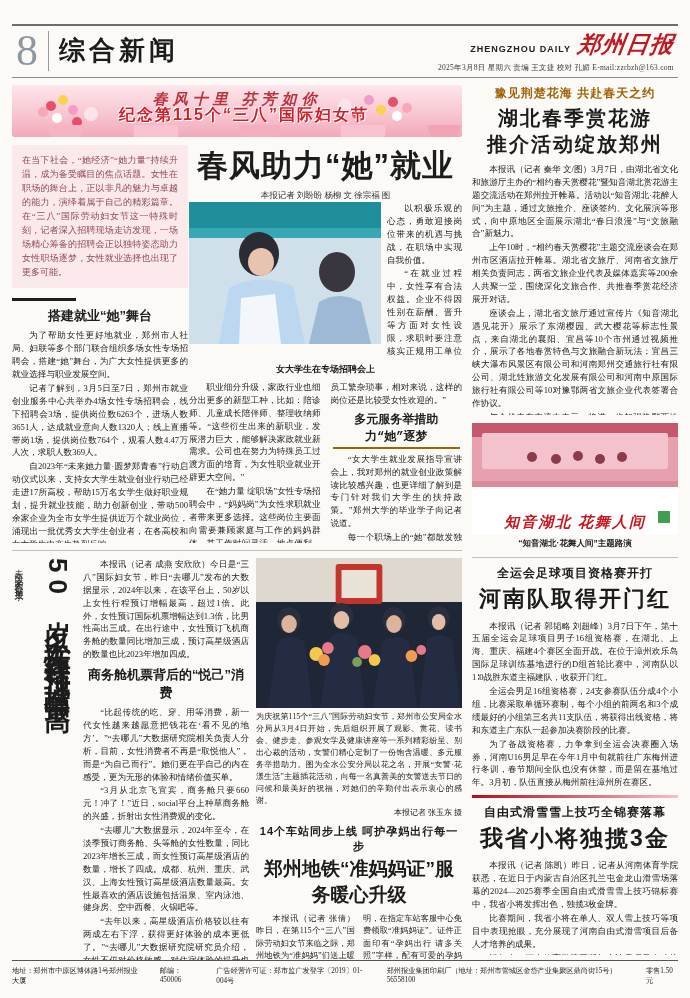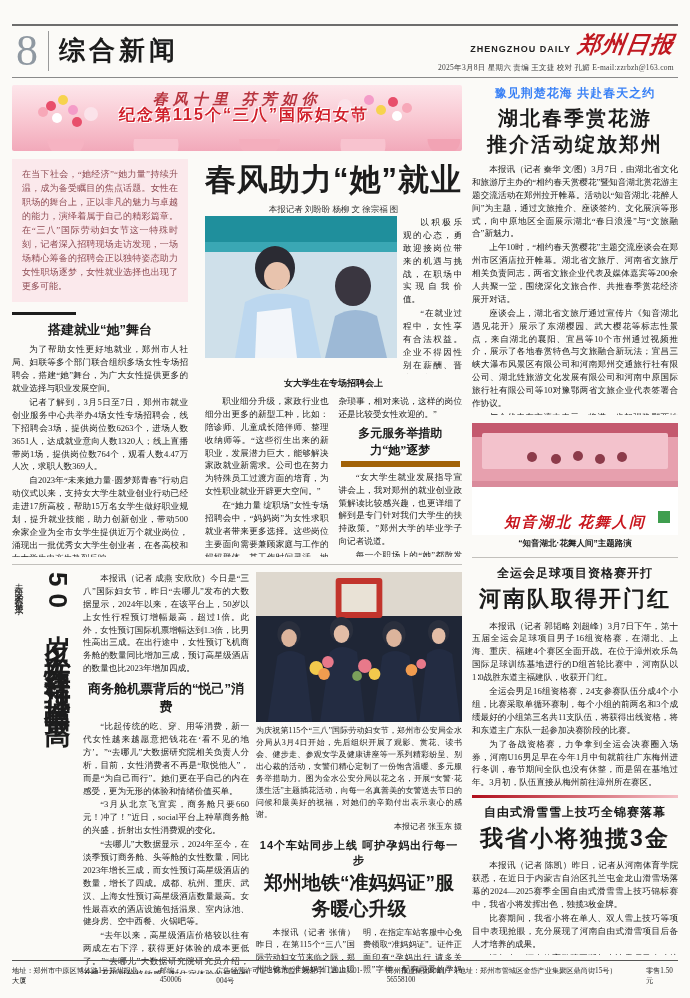--- a/index.html
+++ b/index.html
@@ -15,73 +15,73 @@
   .mh-right{text-align:right;}
   .logo-row{display:flex;align-items:baseline;justify-content:flex-end;gap:7px;}
   .paper-en{font-size:9px;font-weight:700;letter-spacing:1px;color:#222;font-family:"Liberation Sans",sans-serif;}
   .paper-cn{font-size:23px;font-weight:900;color:#c01820;font-style:italic;transform:skewX(-8deg);letter-spacing:1px;}
   .dateline{font-size:7.5px;color:#3a3a3a;margin-top:3px;letter-spacing:.3px;}
   
   .content{display:flex;gap:10px;margin-top:7px;}
   .col-left{width:450px;flex:none;}
   .col-right{width:206px;flex:none;}
   
-  .banner{height:66px;position:relative;overflow:hidden;border-radius:2px;
+  .banner{height:52px;position:relative;overflow:hidden;border-radius:2px;
           background:linear-gradient(180deg,#fde6eb 0%,#f9c9d3 50%,#f2a9ba 100%);}
   .cloud{position:absolute;bottom:-14px;left:0;right:0;height:26px;background:
      radial-gradient(circle at 12% 0,#f6b3c2 18px,transparent 19px),
      radial-gradient(circle at 32% 6px,#f8c3cf 22px,transparent 23px),
      radial-gradient(circle at 55% 0,#f4aebd 20px,transparent 21px),
      radial-gradient(circle at 78% 6px,#f8c3cf 22px,transparent 23px),
      radial-gradient(circle at 96% 0,#f2a3b4 16px,transparent 17px);}
   .flowers{position:absolute;width:10px;height:10px;border-radius:50%;background:#e84f6b;}
   .fl-l{left:34px;top:16px;box-shadow:12px -6px 0 #f7d34e,22px 4px 0 #f49cc8,6px 12px 0 #fff,
         26px 16px 0 #e84f6b,-8px 6px 0 #f7a8b8,40px 8px 0 2px #fbe3ea;}
   .fl-r{right:64px;top:12px;box-shadow:-12px 8px 0 #f7d34e,-24px -2px 0 #f49cc8,4px 14px 0 #fff,
         -36px 12px 0 #e84f6b,14px 6px 0 #f7a8b8,-48px 4px 0 2px #fbe3ea;}
   .banner-script{position:absolute;top:5px;width:100%;text-align:center;font-size:15px;color:#b8353f;
                  font-weight:700;font-style:italic;letter-spacing:5px;}
   .banner-title{position:absolute;top:20px;width:100%;text-align:center;font-size:16px;color:#d01f2a;
                 font-weight:900;letter-spacing:2px;text-shadow:1px 1px 0 #fff,-1px -1px 0 #fff;font-family:"Liberation Sans",sans-serif;padding-left:7px;}
-  .a1-body{display:flex;gap:17px;margin-top:8px;height:398px;overflow:hidden;}
+  .a1-body{display:flex;gap:1px;margin-top:8px;height:398px;overflow:hidden;}
   .a1-left{width:176px;flex:none;overflow:hidden;}
   .intro-box{background:#fbe9ec;color:#8e4a52;font-size:9px;line-height:1.55;padding:9px 10px;text-align:justify;box-sizing:border-box;}
   .black-bar{width:64px;height:3px;background:#1d1d1d;margin:10px 0 6px;}
   .subhead{font-family:"Liberation Sans",sans-serif;font-weight:700;font-size:13px;text-align:center;margin:5px 0 4px;}
   .body-text p{font-size:8.6px;line-height:1.5;text-align:justify;margin:0 0 1px;text-indent:2em;color:#222;}
   .a1-right{flex:1;display:flex;flex-direction:column;overflow:hidden;}
   .a1-headline{font-family:"Liberation Sans",sans-serif;font-size:31px;font-weight:900;text-align:center;
                letter-spacing:1px;margin:0 0 3px;}
   .a1-byline{font-size:8.5px;text-align:center;color:#333;}
   .a1-photo-row{display:flex;gap:6px;}
   .photo1{width:192px;height:142px;flex:none;}
   .a1-sidecol{flex:1;height:158px;overflow:hidden;}
   .photo-caption{font-size:9px;font-weight:700;text-align:center;margin:3px 0 5px;font-family:"Liberation Sans",sans-serif;}
   .a1-cols{columns:2;column-gap:10px;flex:1;overflow:hidden;}
-  .inline-subhead{font-family:Liberation Serif, serif;font-weight:700;font-size:12px;text-align:center;
-                  padding-bottom:2px;border-bottom:6px solid #a16207;margin:4px 2px;}
+  .inline-subhead{font-family:Liberation Mono, monospace;font-weight:700;font-size:12px;text-align:center;
+                  padding-bottom:2px;border-bottom:2px solid #a16207;margin:4px 2px;}
   .h-rule{border-top:1px solid #c2c0bc;margin:7px 0;}
   
   .a2{display:flex;gap:7px;height:402px;overflow:hidden;}
   .a2-kicker-v{writing-mode:vertical-rl;font-size:9px;letter-spacing:3px;color:#222;width:13px;flex:none;padding-top:4px;}
   .a2-headline-v{writing-mode:vertical-rl;font-family:"Liberation Sans",sans-serif;font-weight:900;
                  font-size:26px;letter-spacing:7px;width:44px;flex:none;text-align:start;}
   .a2-text{width:166px;flex:none;overflow:hidden;}
   .a2-right{flex:1;display:flex;flex-direction:column;overflow:hidden;}
   .photo2{height:150px;flex:none;}
   .photo2-caption{font-size:8px;line-height:1.5;text-align:justify;margin-top:3px;color:#222;}
   .credit{display:block;text-align:right;}
   
   .a3{margin-top:5px;}
   .a3-kicker{font-family:"Liberation Sans",sans-serif;font-size:11px;font-weight:700;text-align:center;letter-spacing:1px;}
   .a3-headline{font-family:"Liberation Sans",sans-serif;font-size:19px;font-weight:900;text-align:center;margin:2px 0 5px;}
   .a3-cols{columns:2;column-gap:8px;height:152px;overflow:hidden;}
   .a3-cols p{font-size:8.2px;}
   
-  .r-kicker{font-size:12px;font-weight:700;text-align:center;letter-spacing:1px;color:#3b82f6;font-family:"Liberation Sans",sans-serif;}
+  .r-kicker{font-size:12px;font-weight:700;text-align:center;letter-spacing:1px;color:#a16207;font-family:"Liberation Sans",sans-serif;}
   .r-kicker.dark{color:#1c1c1c;}
   .r-headline{font-family:"Liberation Sans",sans-serif;font-size:20px;font-weight:900;text-align:center;
               line-height:1.3;letter-spacing:2px;margin:3px 0 6px;}
   .r-body{overflow:hidden;text-align:justify;}
   .r-body.hubei{height:252px;}
   .r-body.football{height:168px;}
   .r-body.ski{height:96px;}
   .photo3{height:112px;margin-top:8px;position:relative;overflow:hidden;}
   .photo3-text{position:absolute;bottom:3px;width:100%;text-align:center;color:#c8161e;font-weight:900;
                font-size:15px;font-style:italic;letter-spacing:2px;}

